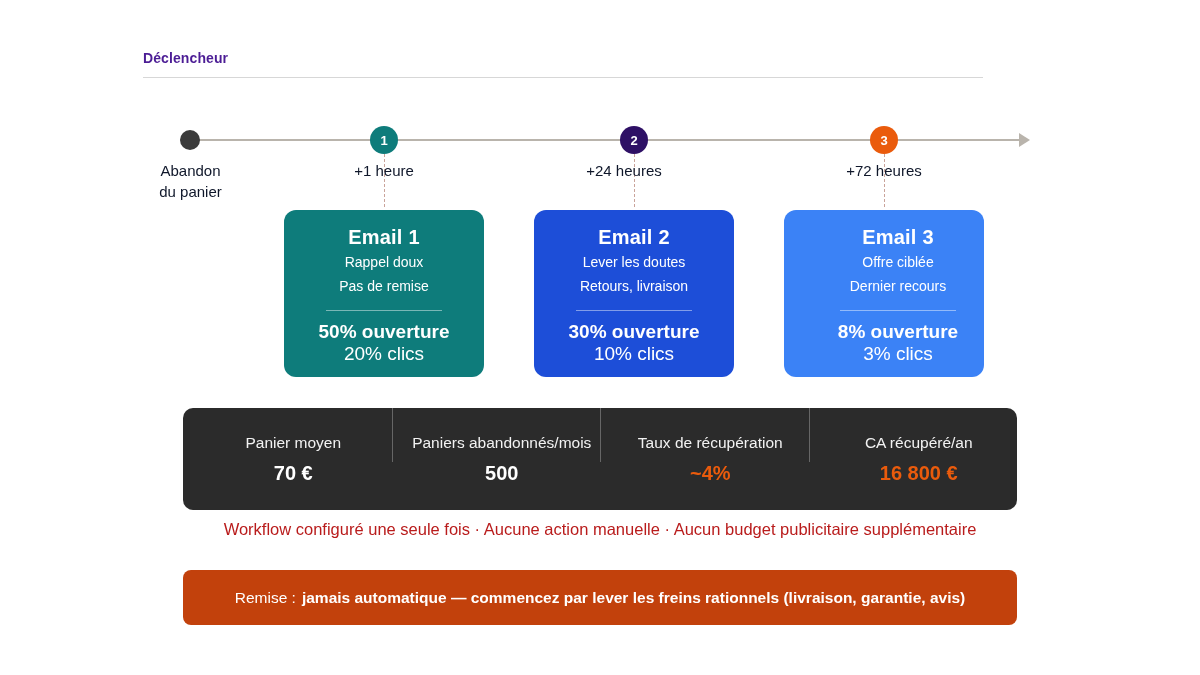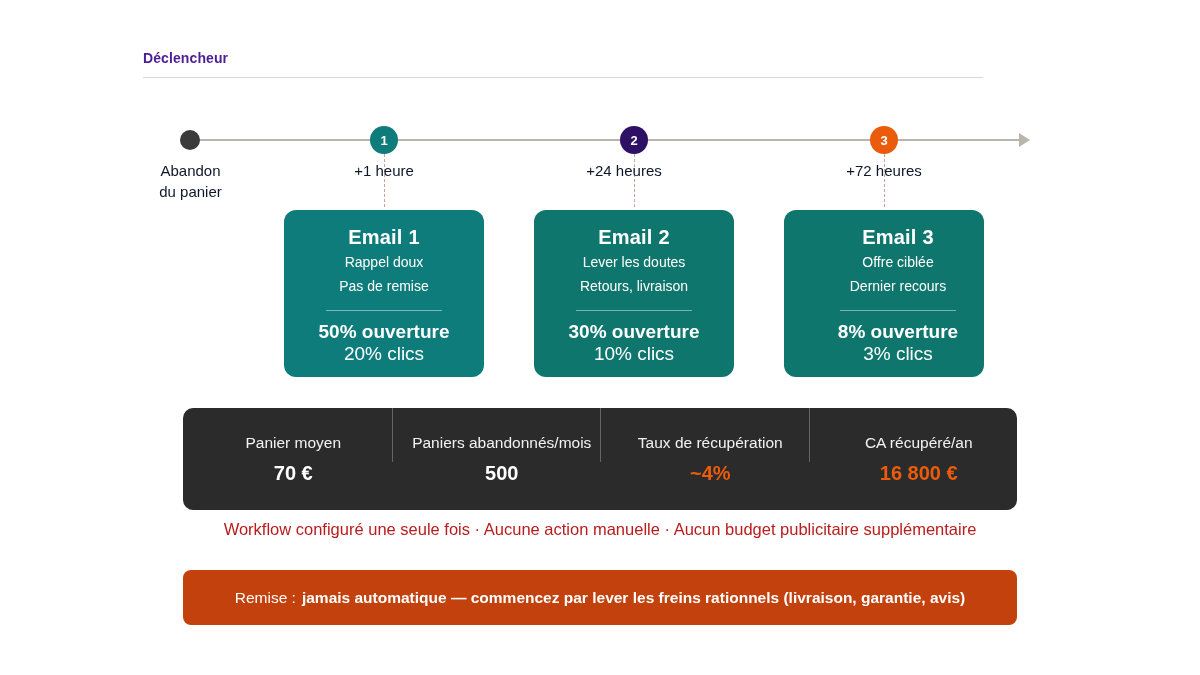--- a/index.html
+++ b/index.html
@@ -260,30 +260,30 @@
 
     <div class="card" style="left:141px; background:#0e7c7b;">
       <div class="card-title">Email 1</div>
       <div class="card-line">Rappel doux</div>
       <div class="card-line">Pas de remise</div>
       <div class="card-sep"></div>
       <div class="card-metric big">50% ouverture</div>
       <div class="card-metric">20% clics</div>
     </div>
 
-    <div class="card" style="left:391px; background:#0f766e;">
+    <div class="card" style="left:391px; background:#1d4ed8;">
       <div class="card-title">Email 2</div>
       <div class="card-line">Lever les doutes</div>
       <div class="card-line">Retours, livraison</div>
       <div class="card-sep"></div>
       <div class="card-metric big">30% ouverture</div>
       <div class="card-metric">10% clics</div>
     </div>
 
-    <div class="card" style="left:641px; background:#0f766e;padding-left:40px;">
+    <div class="card" style="left:641px; background:#3b82f6;padding-left:40px;">
       <div class="card-title">Email 3</div>
       <div class="card-line">Offre ciblée</div>
       <div class="card-line">Dernier recours</div>
       <div class="card-sep"></div>
       <div class="card-metric big">8% ouverture</div>
       <div class="card-metric">3% clics</div>
     </div>
 
   </div>
 

